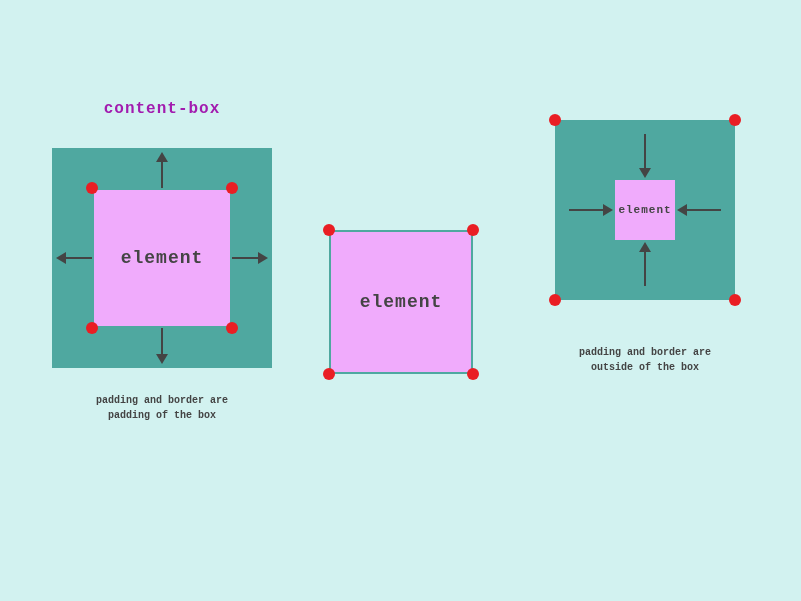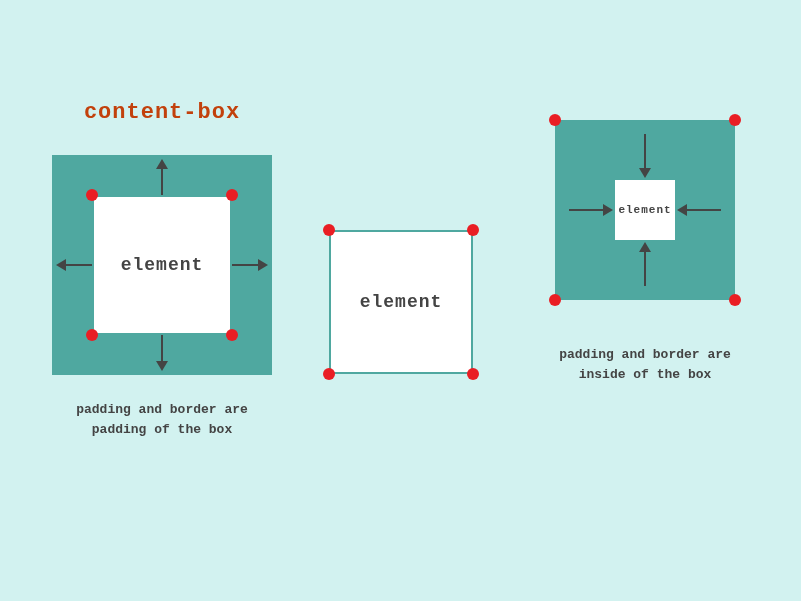--- a/index.html
+++ b/index.html
@@ -8,43 +8,43 @@
     height: 601px;
     background: #d2f2f0;
     font-family: "Courier New", Courier, monospace;
     position: relative;
   }
   .panel {
     position: absolute;
     text-align: center;
   }
   .heading {
-    font-size: 22px;
+    font-size: 16px;
     font-weight: bold;
-    color: #c2410c;
+    color: #a21caf;
     margin-bottom: 30px;
     letter-spacing: 1px;
   }
   .caption {
-    font-size: 13px;
+    font-size: 10px;
     font-weight: bold;
     color: #444;
     line-height: 1.5;
     margin-top: 25px;
   }
   .figure {
     position: relative;
     margin: 0 auto;
   }
   .teal-box {
     background: #4fa8a0;
     position: relative;
   }
   .white-box {
-    background: #ffffff;
+    background: #f0abfc;
     border: 2px solid #4fa8a0;
     display: flex;
     align-items: center;
     justify-content: center;
     position: absolute;
     text-align: center;
   }
   .element-label {
     font-weight: bold;
     color: #444;
@@ -175,15 +175,15 @@
       <line x1="0" y1="6" x2="36" y2="6"></line>
       <polygon points="44,6 34,0 34,12"></polygon>
     </svg>
     <svg class="arrow" style="left:122px; top:84px;" width="44" height="12">
       <line x1="44" y1="6" x2="8" y2="6"></line>
       <polygon points="0,6 10,0 10,12"></polygon>
     </svg>
   </div>
   <div class="caption" style="margin-top:45px;">
     <span>padding and border are</span><br>
-    <span>inside of the box</span>
+    <span>outside of the box</span>
   </div>
 </div>
 
 </body></html>

